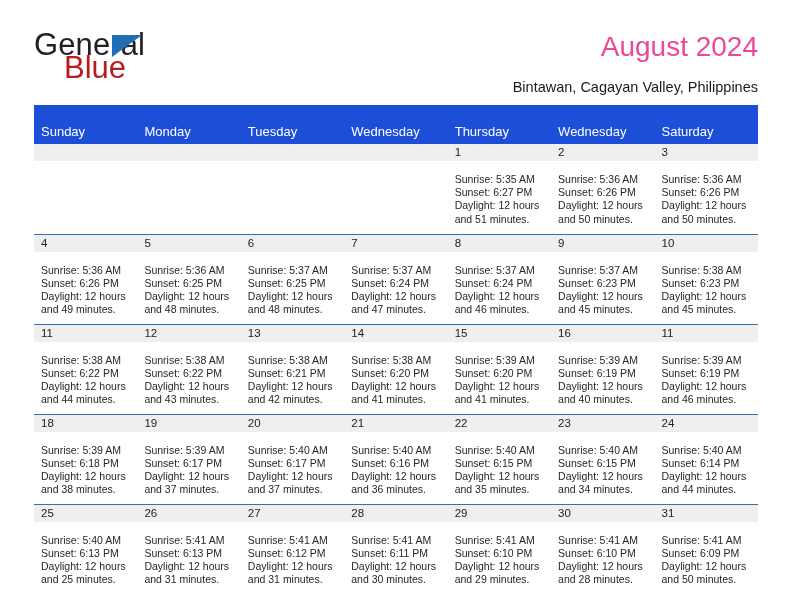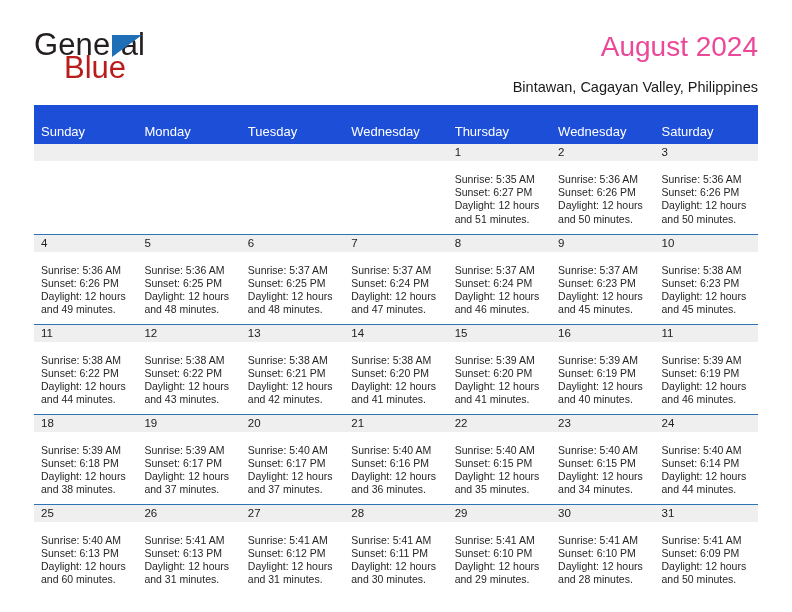--- a/index.html
+++ b/index.html
@@ -448,21 +448,21 @@
               </div>
             </td>
           </tr>
           <tr class="week-row">
             <td>
               <div class="daynum">25</div>
               <div class="details">
                 <div>Sunrise: 5:40 AM</div>
                 <div>Sunset: 6:13 PM</div>
                 <div>Daylight: 12 hours</div>
-                <div>and 60 minutes.</div>
+                <div>and 25 minutes.</div>
               </div>
             </td>
             <td>
               <div class="daynum">26</div>
               <div class="details">
                 <div>Sunrise: 5:41 AM</div>
                 <div>Sunset: 6:13 PM</div>
                 <div>Daylight: 12 hours</div>
                 <div>and 31 minutes.</div>
               </div>

